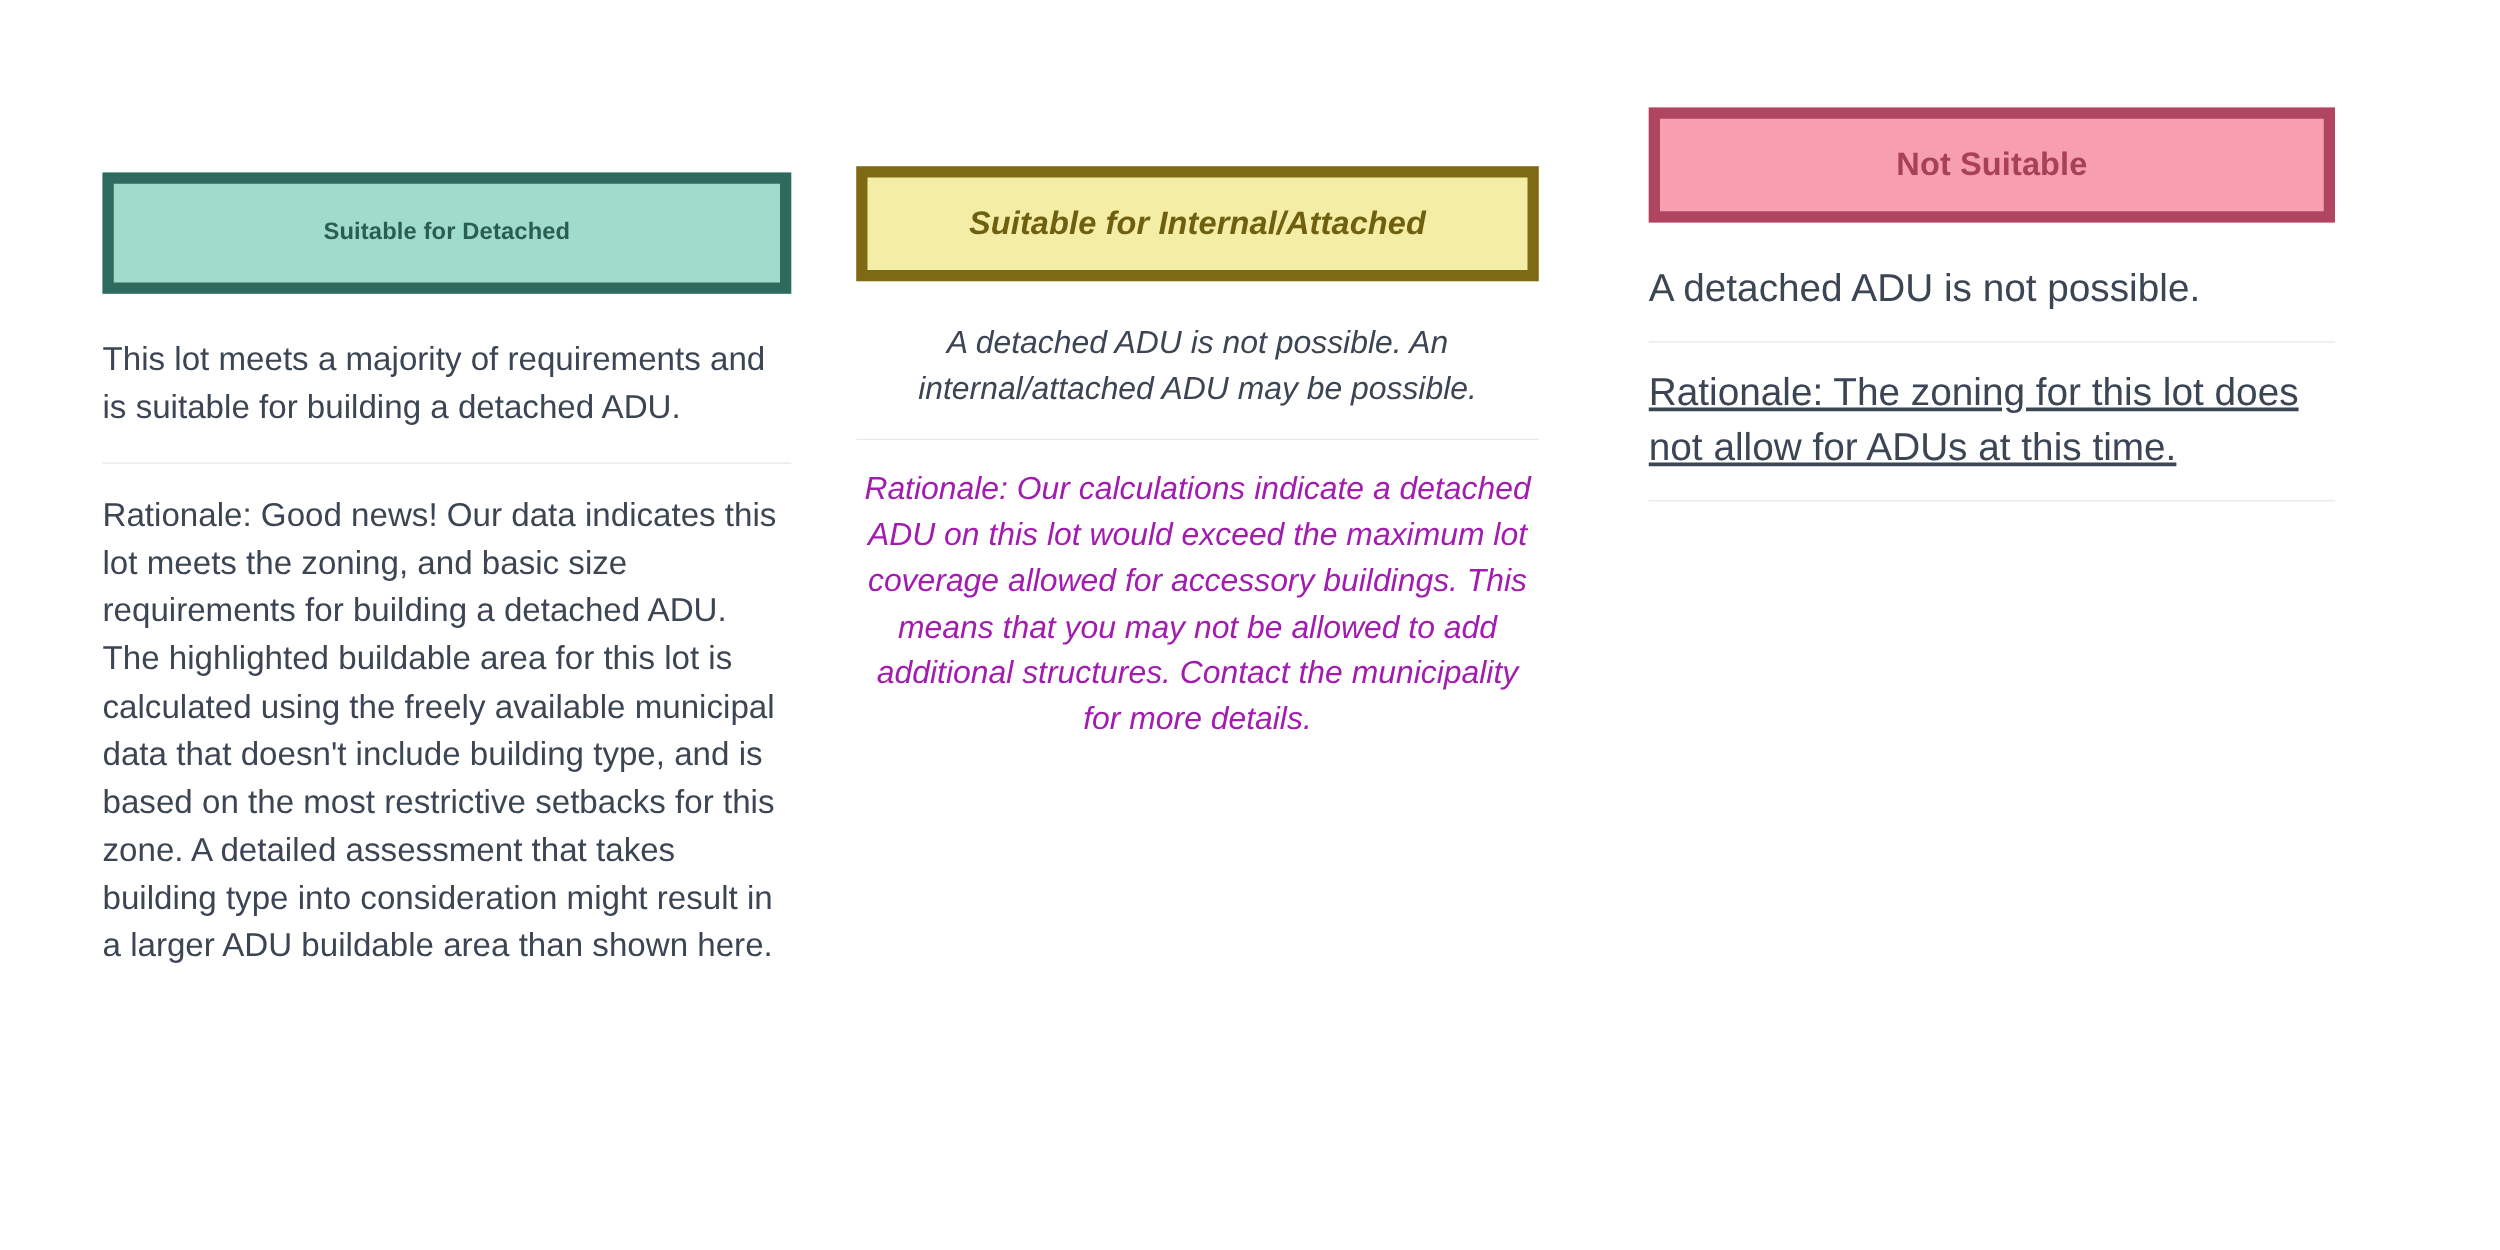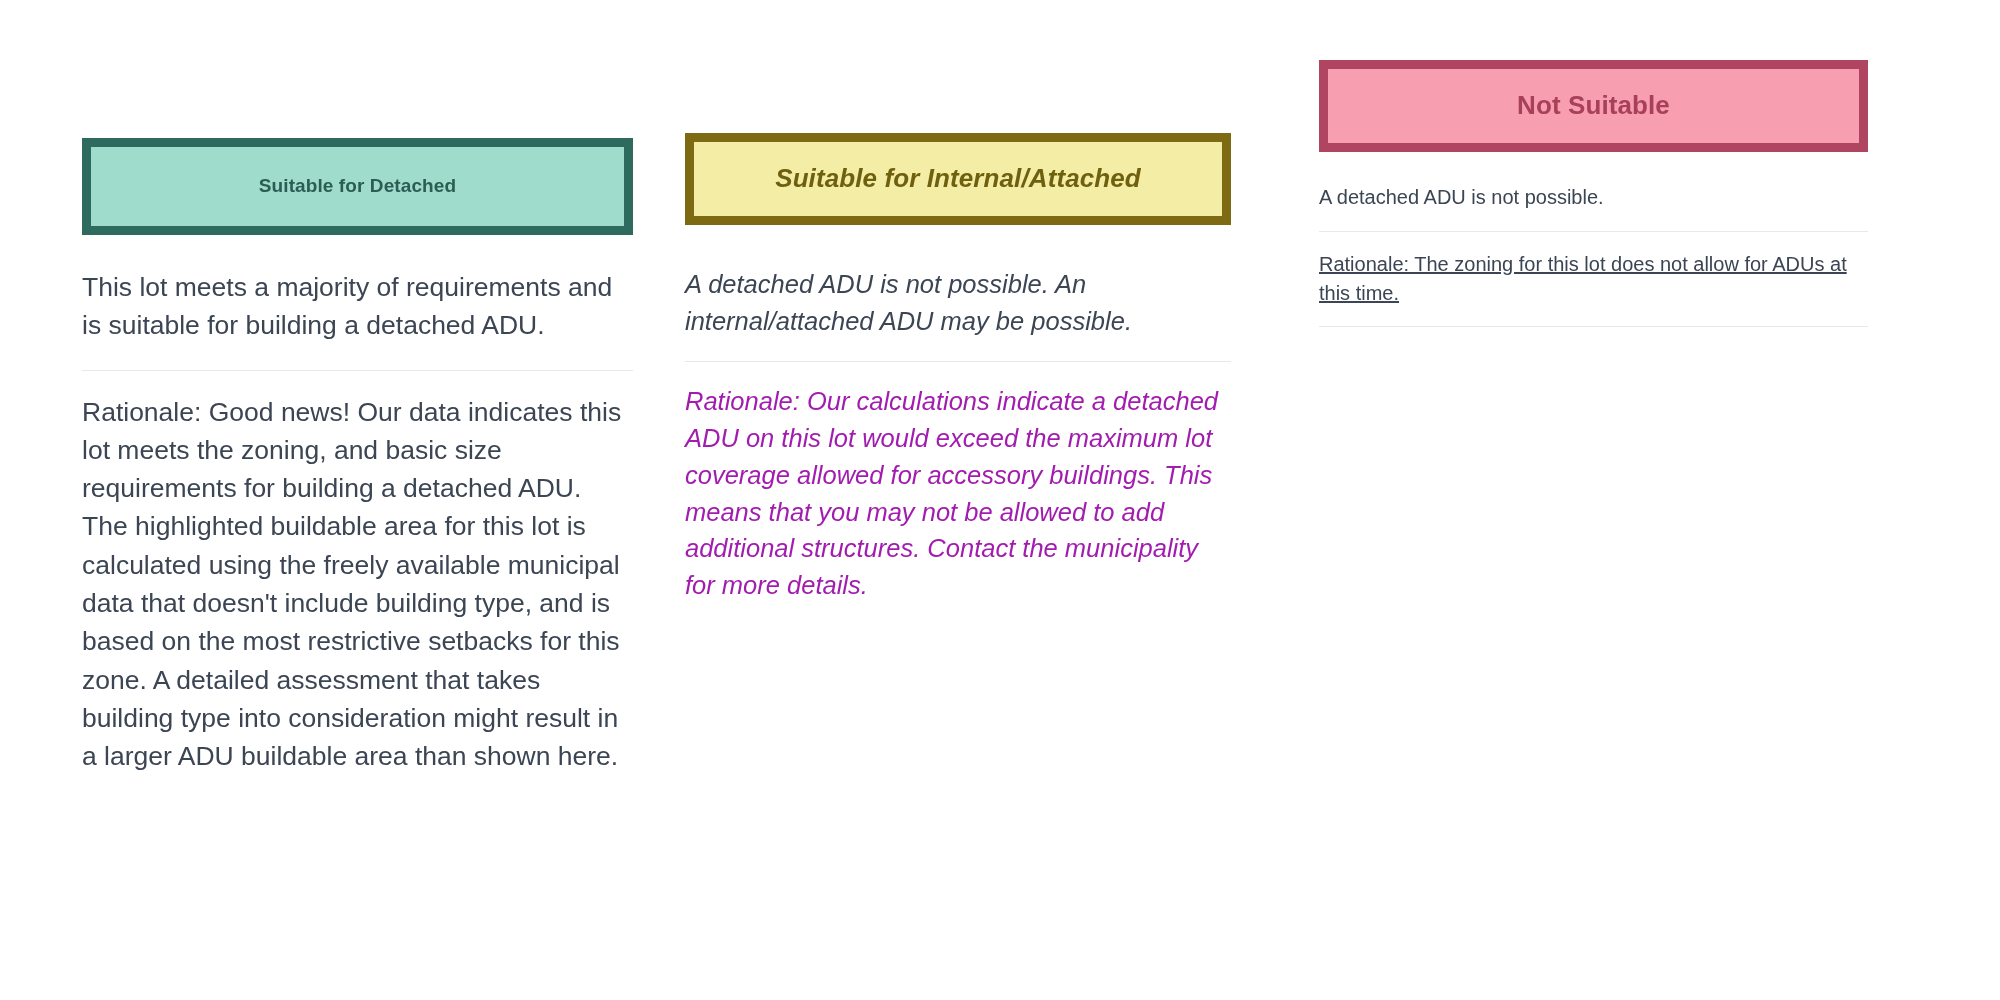--- a/index.html
+++ b/index.html
@@ -33,21 +33,21 @@
     align-items: flex-start;
   }
 
   .column {
     box-sizing: border-box;
     flex: 0 0 auto;
   }
 
   .col-1 { width: 634px; padding-left: 82px; padding-top: 138px; }
   .col-2 { width: 628px; padding-left: 51px; padding-top: 133px; }
-  .col-3 { width: 620px; padding-left: 57px; padding-top: 60px; }
+  .col-3 { width: 620px; padding-left: 57px; padding-top: 86px; }
 
   .col-1 .col-inner { width: 551px; }
   .col-2 .col-inner { width: 546px; font-style: italic; }
   .col-3 .col-inner { width: 549px; }
 
   
   .status-banner {
     box-sizing: border-box;
     width: 100%;
     display: flex;
@@ -95,24 +95,24 @@
     color: #3b4553;
     font-size: 26px;
     line-height: 1.42;
     margin: 0;
     padding: 0;
     font-weight: 400;
   }
 
   .col-1 .para { font-size: 26.5px; line-height: 1.445; }
   .col-2 .para { font-size: 25.5px; line-height: 1.44; }
-  .col-3 .para { font-size: 20px; line-height: 1.44; }
+  .col-3 .para { font-size: 31px; line-height: 1.44; }
 
   .col-1 .body-block { padding-top: 33px; }
-  .col-2 .body-block { padding-top: 41px; }
+  .col-2 .body-block { padding-top: 31px; text-align: center; }
   .col-3 .body-block { padding-top: 31px; }
 
   .divider {
     width: 100%;
     height: 1px;
     background: #e6e8ea;
     border: 0;
     margin: 0;
     padding: 0;
   }

